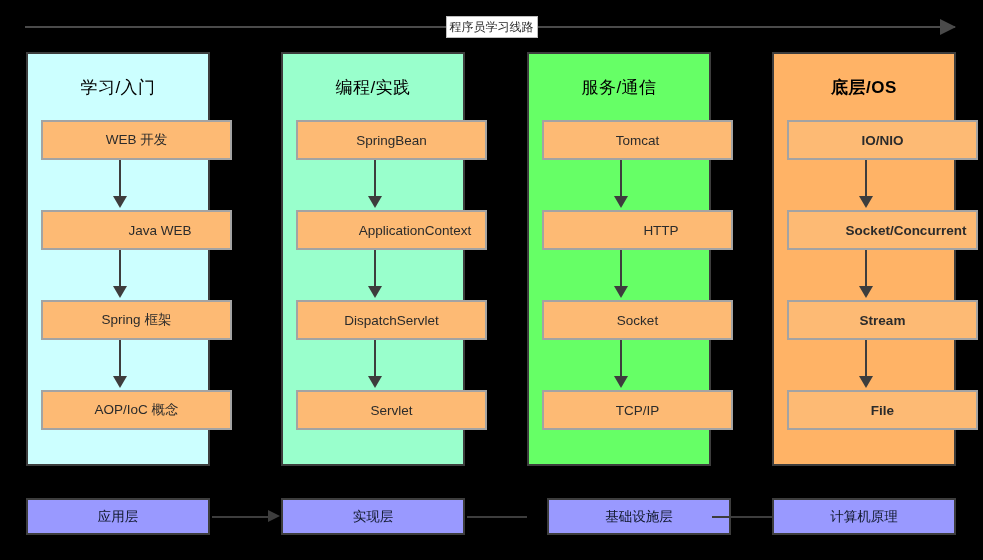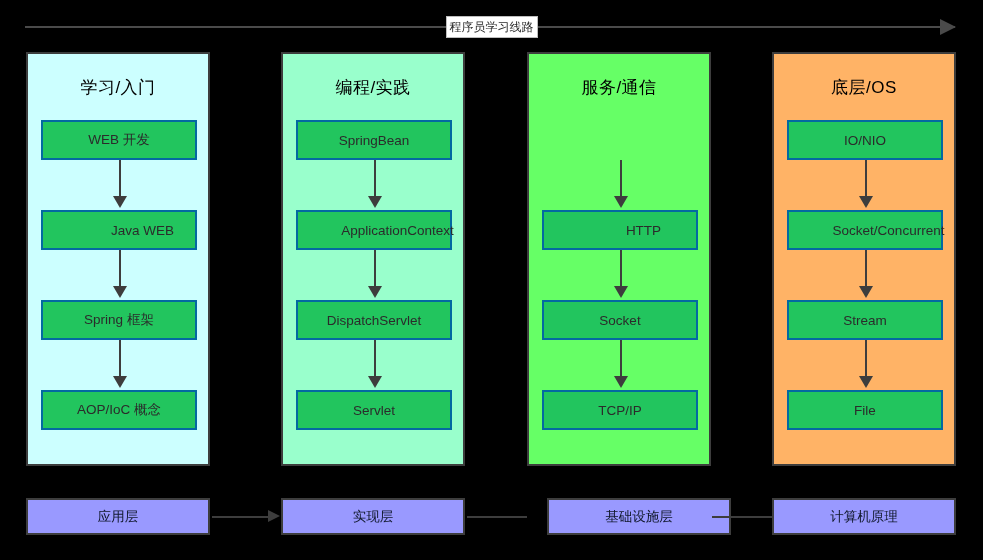--- a/index.html
+++ b/index.html
@@ -38,26 +38,26 @@
     border: 2px solid #3d3d3d;
   }
   .panel-title {
     position: absolute; top: 22px; left: 0; width: 100%;
     text-align: center; font-size: 17px; color: #000000;
     letter-spacing: 0.5px;
   }
   .panel.p1 { left: 26px;  background: #ccffff; }
   .panel.p2 { left: 281px; background: #99ffcc; }
   .panel.p3 { left: 527px; background: #66ff66; }
-  .panel.p4 { left: 772px; background: #ffb366; }
+  .panel.p4 { left: 772px; background: #ffb366; font-weight: bold; }
 
   
   .node {
-    position: absolute; left: 13px; width: 156px; height: 40px;
-    background: #22c55e; border: 2px solid #0369a1;
+    position: absolute; left: 13px; width: 191px; height: 40px;
+    background: #fdba74; border: 2px solid #a3a3a3;
     display: flex; align-items: center; justify-content: center;
     font-size: 13.5px; color: #2b2b2b; white-space: nowrap;
   }
   .node.n0 { top: 66px; }
   .node.n1 { top: 156px; padding-left: 47px; }
   .node.n2 { top: 246px; }
   .node.n3 { top: 336px; }
 
   
   .vconn { position: absolute; left: 91px; width: 2px; background: #3d3d3d; }
@@ -132,20 +132,21 @@
     <div class="vconn c1"></div>
     <div class="varrow a1"></div>
     <div class="node n2">DispatchServlet</div>
     <div class="vconn c2"></div>
     <div class="varrow a2"></div>
     <div class="node n3">Servlet</div>
   </div>
 
   <div class="panel p3">
     <div class="panel-title">服务/通信</div>
+    <div class="node n0">Tomcat</div>
     <div class="vconn c0"></div>
     <div class="varrow a0"></div>
     <div class="node n1">HTTP</div>
     <div class="vconn c1"></div>
     <div class="varrow a1"></div>
     <div class="node n2">Socket</div>
     <div class="vconn c2"></div>
     <div class="varrow a2"></div>
     <div class="node n3">TCP/IP</div>
   </div>

